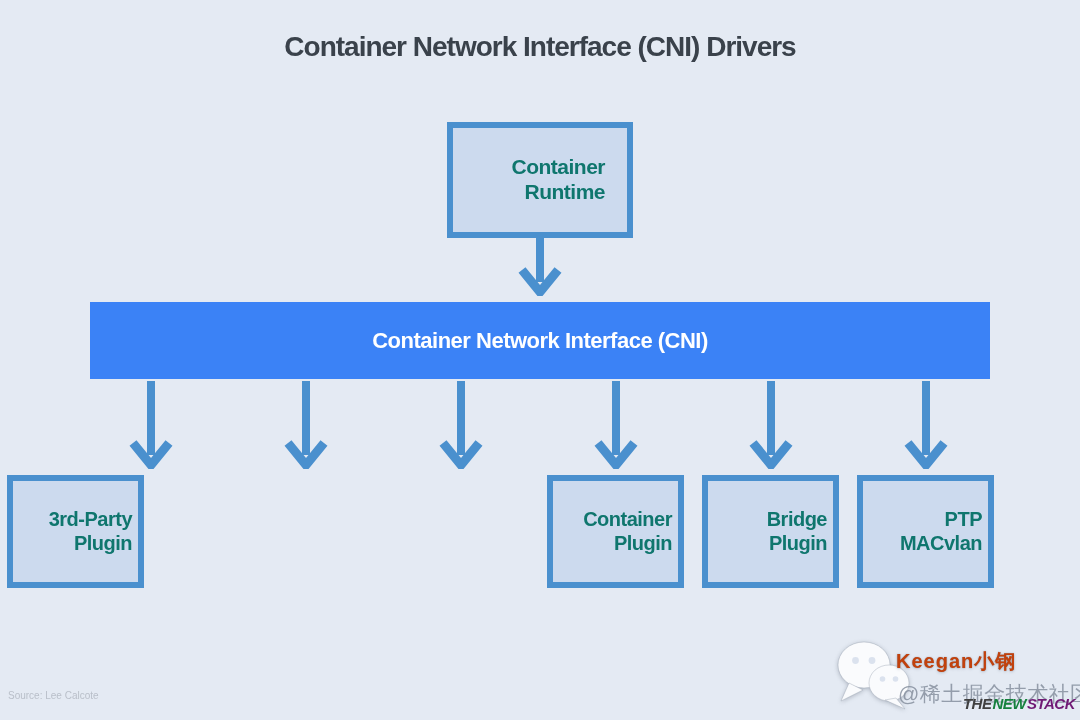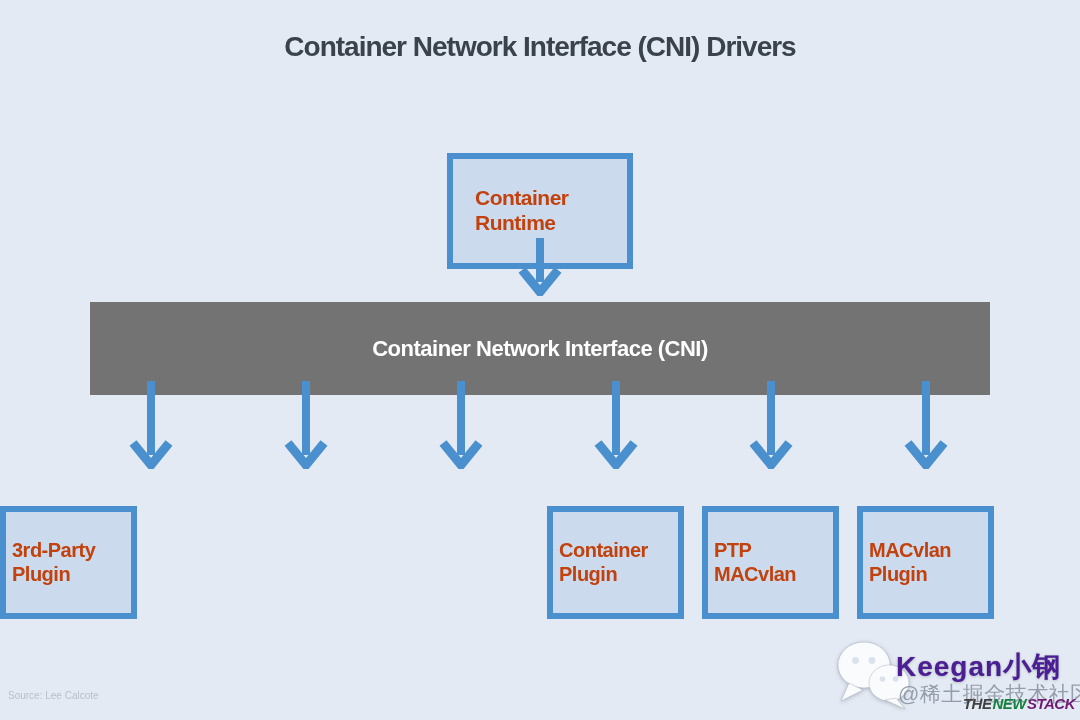--- a/index.html
+++ b/index.html
@@ -5,20 +5,21 @@
   * { margin: 0; padding: 0; box-sizing: border-box; }
   html, body { background: #ffffff; }
   body { font-family: "Liberation Sans", sans-serif; }
 
   .canvas {
     position: relative;
     width: 1080px;
     height: 720px;
     background: #e4eaf3;
     overflow: hidden;
+    padding-left: 7px;
   }
 
   .title {
     position: absolute;
     top: 31px;
     left: 0;
     width: 100%;
     text-align: center;
     font-size: 28px;
     font-weight: bold;
@@ -26,44 +27,43 @@
     color: #3a424b;
   }
 
   .node {
     position: absolute;
     background: #ccdaee;
     border: 6px solid #4a90ce;
     display: flex;
     align-items: center;
     justify-content: center;
-    text-align: left;
-    color: #c2410c;
+    text-align: right;
+    color: #0f766e;
     font-weight: bold;
     line-height: 1.18;
     letter-spacing: -0.5px;
-    margin-top: 31px;
   }
 
   .runtime {
     left: 447px;
     top: 122px;
     width: 186px;
     height: 116px;
     font-size: 21px;
   }
   .runtime .node-label { width: 130px; }
 
   .bar {
     position: absolute;
     left: 90px;
     top: 302px;
     width: 900px;
-    height: 93px;
-    background: #737373;
+    height: 77px;
+    background: #3b82f6;
     display: flex;
     align-items: center;
     justify-content: center;
     color: #ffffff;
     font-weight: bold;
     font-size: 22px;
     letter-spacing: -0.5px;
   }
 
   .plugin {
@@ -99,24 +99,24 @@
     top: 639px;
     filter: drop-shadow(0 1px 2px rgba(110,120,135,0.45));
   }
   .wechat .bubble { fill: #fafbfd; stroke: rgba(150,160,175,0.4); stroke-width: 1; }
   .wechat .eye { fill: #dbe2ee; }
 
   .wm-name {
     position: absolute;
     left: 896px;
     top: 648px;
-    font-size: 28px;
+    font-size: 20px;
     font-weight: bold;
     letter-spacing: 1px;
-    color: #4c1d95;
+    color: #c2410c;
     text-shadow: 0 0 1px rgba(130,140,155,0.85), 0 1px 3px rgba(130,140,155,0.45);
     white-space: nowrap;
   }
 
   .wm-comm {
     position: absolute;
     left: 898px;
     top: 680px;
     font-size: 21px;
     letter-spacing: 0.5px;
@@ -178,20 +178,23 @@
     <line x1="22" y1="0" x2="22" y2="74"></line>
     <polyline points="4,62 22,84 40,62"></polyline>
   </svg>
   <svg class="arrow" style="left:904px; top:381px;" width="44" height="88" viewBox="0 0 44 88">
     <line x1="22" y1="0" x2="22" y2="74"></line>
     <polyline points="4,62 22,84 40,62"></polyline>
   </svg>
 
   <div class="node plugin">
     <span>Container Plugin</span>
+  </div>
+  <div class="node plugin">
+    <span>Bridge Plugin</span>
   </div>
   <div class="node plugin">
     <span>PTP MACvlan</span>
   </div>
   <div class="node plugin">
     <span>MACvlan Plugin</span>
   </div>
   <div class="node plugin">
     <span>IPvlan Plugin</span>
   </div>

